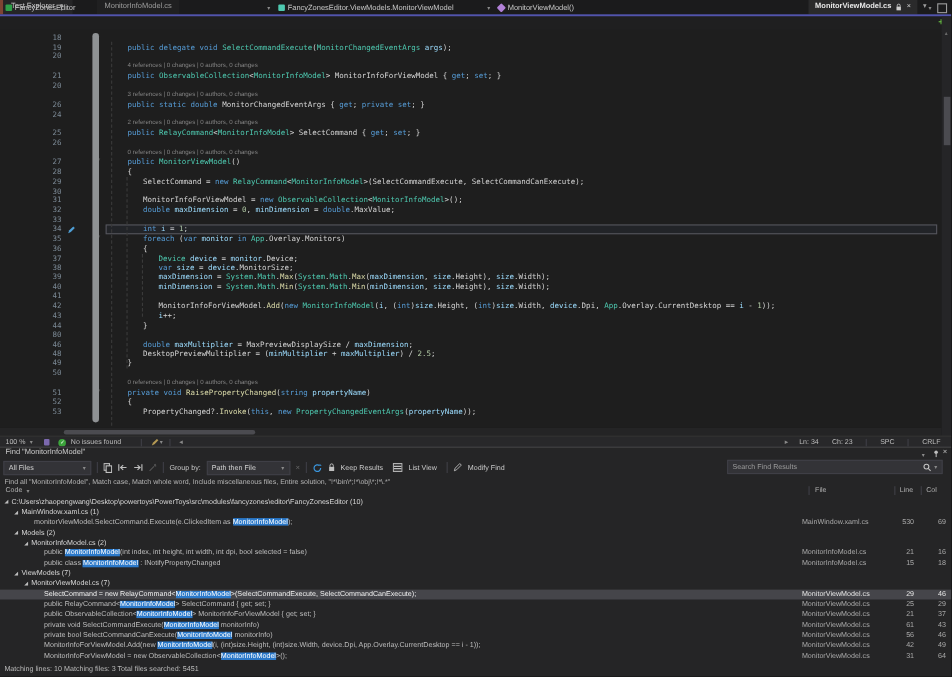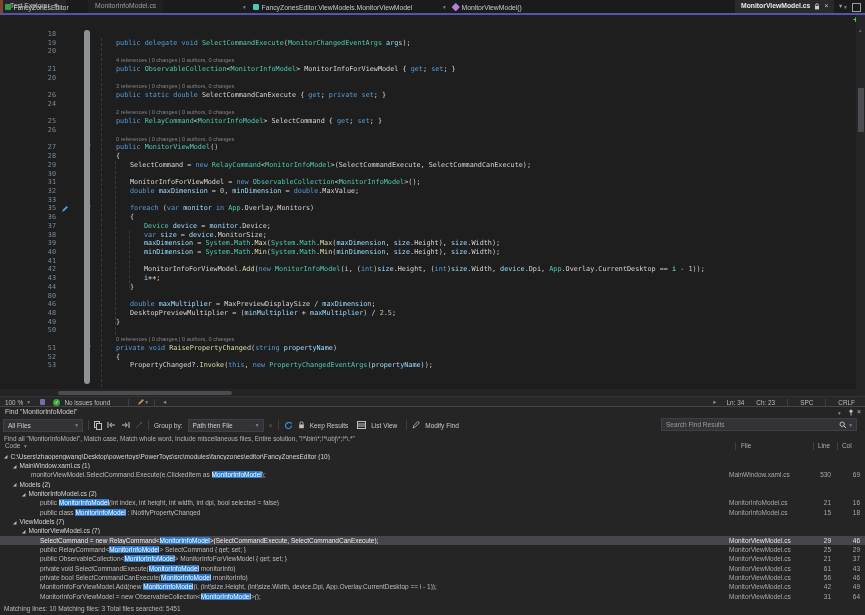--- a/index.html
+++ b/index.html
@@ -130,33 +130,34 @@
   <div class="abs" id="editor">
     <div style="height:3px;"></div>
     <div id="code-rows">
         <div class="ed-row"><span class="ed-num">18</span><span class="ed-code" style="padding-left: 10px;"></span></div>
         <div class="ed-row"><span class="ed-num">19</span><span class="ed-code" style="padding-left: 10px;"><span class="tk-k">public delegate void </span><span class="tk-t">SelectCommandExecute</span><span class="tk-p">(</span><span class="tk-t">MonitorChangedEventArgs</span><span class="tk-v"> args</span><span class="tk-p">);</span></span></div>
         <div class="ed-row"><span class="ed-num">20</span><span class="ed-code" style="padding-left: 10px;"></span></div>
         <div class="ed-row"><span class="ed-num"></span><span class="ed-code lens" style="padding-left: 10px;">4 references | 0 changes | 0 authors, 0 changes</span></div>
         <div class="ed-row"><span class="ed-num">21</span><span class="ed-code" style="padding-left: 10px;"><span class="tk-k">public </span><span class="tk-t">ObservableCollection</span><span class="tk-p">&lt;</span><span class="tk-t">MonitorInfoModel</span><span class="tk-p">&gt; MonitorInfoForViewModel { </span><span class="tk-k">get</span><span class="tk-p">; </span><span class="tk-k">set</span><span class="tk-p">; }</span></span></div>
         <div class="ed-row"><span class="ed-num">20</span><span class="ed-code" style="padding-left: 10px;"></span></div>
         <div class="ed-row"><span class="ed-num"></span><span class="ed-code lens" style="padding-left: 10px;">3 references | 0 changes | 0 authors, 0 changes</span></div>
-        <div class="ed-row"><span class="ed-num">26</span><span class="ed-code" style="padding-left: 10px;"><span class="tk-k">public static double </span><span class="tk-p">SelectCommandCanExecute { </span><span class="tk-k">get</span><span class="tk-p">; </span><span class="tk-k">private set</span><span class="tk-p">; }</span></span></div>
+        <div class="ed-row"><span class="ed-num">26</span><span class="ed-code" style="padding-left: 10px;"><span class="tk-k">public static double </span><span class="tk-p">MonitorChangedEventArgs { </span><span class="tk-k">get</span><span class="tk-p">; </span><span class="tk-k">private set</span><span class="tk-p">; }</span></span></div>
         <div class="ed-row"><span class="ed-num">24</span><span class="ed-code" style="padding-left: 10px;"></span></div>
         <div class="ed-row"><span class="ed-num"></span><span class="ed-code lens" style="padding-left: 10px;">2 references | 0 changes | 0 authors, 0 changes</span></div>
         <div class="ed-row"><span class="ed-num">25</span><span class="ed-code" style="padding-left: 10px;"><span class="tk-k">public </span><span class="tk-t">RelayCommand</span><span class="tk-p">&lt;</span><span class="tk-t">MonitorInfoModel</span><span class="tk-p">&gt; SelectCommand { </span><span class="tk-k">get</span><span class="tk-p">; </span><span class="tk-k">set</span><span class="tk-p">; }</span></span></div>
         <div class="ed-row"><span class="ed-num">26</span><span class="ed-code" style="padding-left: 10px;"></span></div>
         <div class="ed-row"><span class="ed-num"></span><span class="ed-code lens" style="padding-left: 10px;">0 references | 0 changes | 0 authors, 0 changes</span></div>
         <div class="ed-row"><span class="ed-num">27</span><span class="ed-code" style="padding-left: 10px;"><span class="tk-k">public </span><span class="tk-t">MonitorViewModel</span><span class="tk-p">()</span></span><span class="fold">˅</span></div>
         <div class="ed-row"><span class="ed-num">28</span><span class="ed-code" style="padding-left: 10px;"><span class="tk-p">{</span></span></div>
         <div class="ed-row"><span class="ed-num">29</span><span class="ed-code" style="padding-left: 24px;"><span class="tk-p">SelectCommand = </span><span class="tk-k">new </span><span class="tk-t">RelayCommand</span><span class="tk-p">&lt;</span><span class="tk-t">MonitorInfoModel</span><span class="tk-p">&gt;(SelectCommandExecute, SelectCommandCanExecute);</span></span></div>
         <div class="ed-row"><span class="ed-num">30</span><span class="ed-code" style="padding-left: 10px;"></span></div>
         <div class="ed-row"><span class="ed-num">31</span><span class="ed-code" style="padding-left: 24px;"><span class="tk-p">MonitorInfoForViewModel = </span><span class="tk-k">new </span><span class="tk-t">ObservableCollection</span><span class="tk-p">&lt;</span><span class="tk-t">MonitorInfoModel</span><span class="tk-p">&gt;();</span></span></div>
         <div class="ed-row"><span class="ed-num">32</span><span class="ed-code" style="padding-left: 24px;"><span class="tk-k">double </span><span class="tk-v">maxDimension</span><span class="tk-p"> = </span><span class="tk-n">0</span><span class="tk-p">, </span><span class="tk-v">minDimension</span><span class="tk-p"> = </span><span class="tk-k">double</span><span class="tk-p">.MaxValue;</span></span></div>
         <div class="ed-row"><span class="ed-num">33</span><span class="ed-code" style="padding-left: 10px;"></span></div>
+        <div class="ed-row"><span class="ed-num">34</span><span class="ed-code" style="padding-left: 24px;"><span class="tk-k">int </span><span class="tk-v">i</span><span class="tk-p"> = </span><span class="tk-n">1</span><span class="tk-p">;</span></span><span class="curbox"></span></div>
         <div class="ed-row"><span class="ed-num">35</span><span class="ed-code" style="padding-left: 24px;"><span class="tk-k">foreach</span><span class="tk-p"> (</span><span class="tk-k">var</span><span class="tk-v"> monitor</span><span class="tk-k"> in </span><span class="tk-t">App</span><span class="tk-p">.Overlay.Monitors)</span></span><span class="fold">˅</span></div>
         <div class="ed-row"><span class="ed-num">36</span><span class="ed-code" style="padding-left: 24px;"><span class="tk-p">{</span></span></div>
         <div class="ed-row"><span class="ed-num">37</span><span class="ed-code" style="padding-left: 38px;"><span class="tk-t">Device</span><span class="tk-v"> device</span><span class="tk-p"> = </span><span class="tk-v">monitor</span><span class="tk-p">.Device;</span></span></div>
         <div class="ed-row"><span class="ed-num">38</span><span class="ed-code" style="padding-left: 38px;"><span class="tk-k">var</span><span class="tk-v"> size</span><span class="tk-p"> = </span><span class="tk-v">device</span><span class="tk-p">.MonitorSize;</span></span></div>
         <div class="ed-row"><span class="ed-num">39</span><span class="ed-code" style="padding-left: 38px;"><span class="tk-v">maxDimension</span><span class="tk-p"> = </span><span class="tk-t">System</span><span class="tk-p">.</span><span class="tk-t">Math</span><span class="tk-p">.</span><span class="tk-m">Max</span><span class="tk-p">(</span><span class="tk-t">System</span><span class="tk-p">.</span><span class="tk-t">Math</span><span class="tk-p">.</span><span class="tk-m">Max</span><span class="tk-p">(</span><span class="tk-v">maxDimension</span><span class="tk-p">, </span><span class="tk-v">size</span><span class="tk-p">.Height), </span><span class="tk-v">size</span><span class="tk-p">.Width);</span></span></div>
         <div class="ed-row"><span class="ed-num">40</span><span class="ed-code" style="padding-left: 38px;"><span class="tk-v">minDimension</span><span class="tk-p"> = </span><span class="tk-t">System</span><span class="tk-p">.</span><span class="tk-t">Math</span><span class="tk-p">.</span><span class="tk-m">Min</span><span class="tk-p">(</span><span class="tk-t">System</span><span class="tk-p">.</span><span class="tk-t">Math</span><span class="tk-p">.</span><span class="tk-m">Min</span><span class="tk-p">(</span><span class="tk-v">minDimension</span><span class="tk-p">, </span><span class="tk-v">size</span><span class="tk-p">.Height), </span><span class="tk-v">size</span><span class="tk-p">.Width);</span></span></div>
         <div class="ed-row"><span class="ed-num">41</span><span class="ed-code" style="padding-left: 10px;"></span></div>
         <div class="ed-row"><span class="ed-num">42</span><span class="ed-code" style="padding-left: 38px;"><span class="tk-p">MonitorInfoForViewModel.</span><span class="tk-m">Add</span><span class="tk-p">(</span><span class="tk-k">new </span><span class="tk-t">MonitorInfoModel</span><span class="tk-p">(</span><span class="tk-v">i</span><span class="tk-p">, (</span><span class="tk-k">int</span><span class="tk-p">)</span><span class="tk-v">size</span><span class="tk-p">.Height, (</span><span class="tk-k">int</span><span class="tk-p">)</span><span class="tk-v">size</span><span class="tk-p">.Width, </span><span class="tk-v">device</span><span class="tk-p">.Dpi, </span><span class="tk-t">App</span><span class="tk-p">.Overlay.CurrentDesktop == </span><span class="tk-v">i</span><span class="tk-p"> - </span><span class="tk-n">1</span><span class="tk-p">));</span></span></div>
         <div class="ed-row"><span class="ed-num">43</span><span class="ed-code" style="padding-left: 38px;"><span class="tk-v">i</span><span class="tk-p">++;</span></span></div>
         <div class="ed-row"><span class="ed-num">44</span><span class="ed-code" style="padding-left: 24px;"><span class="tk-p">}</span></span></div>

